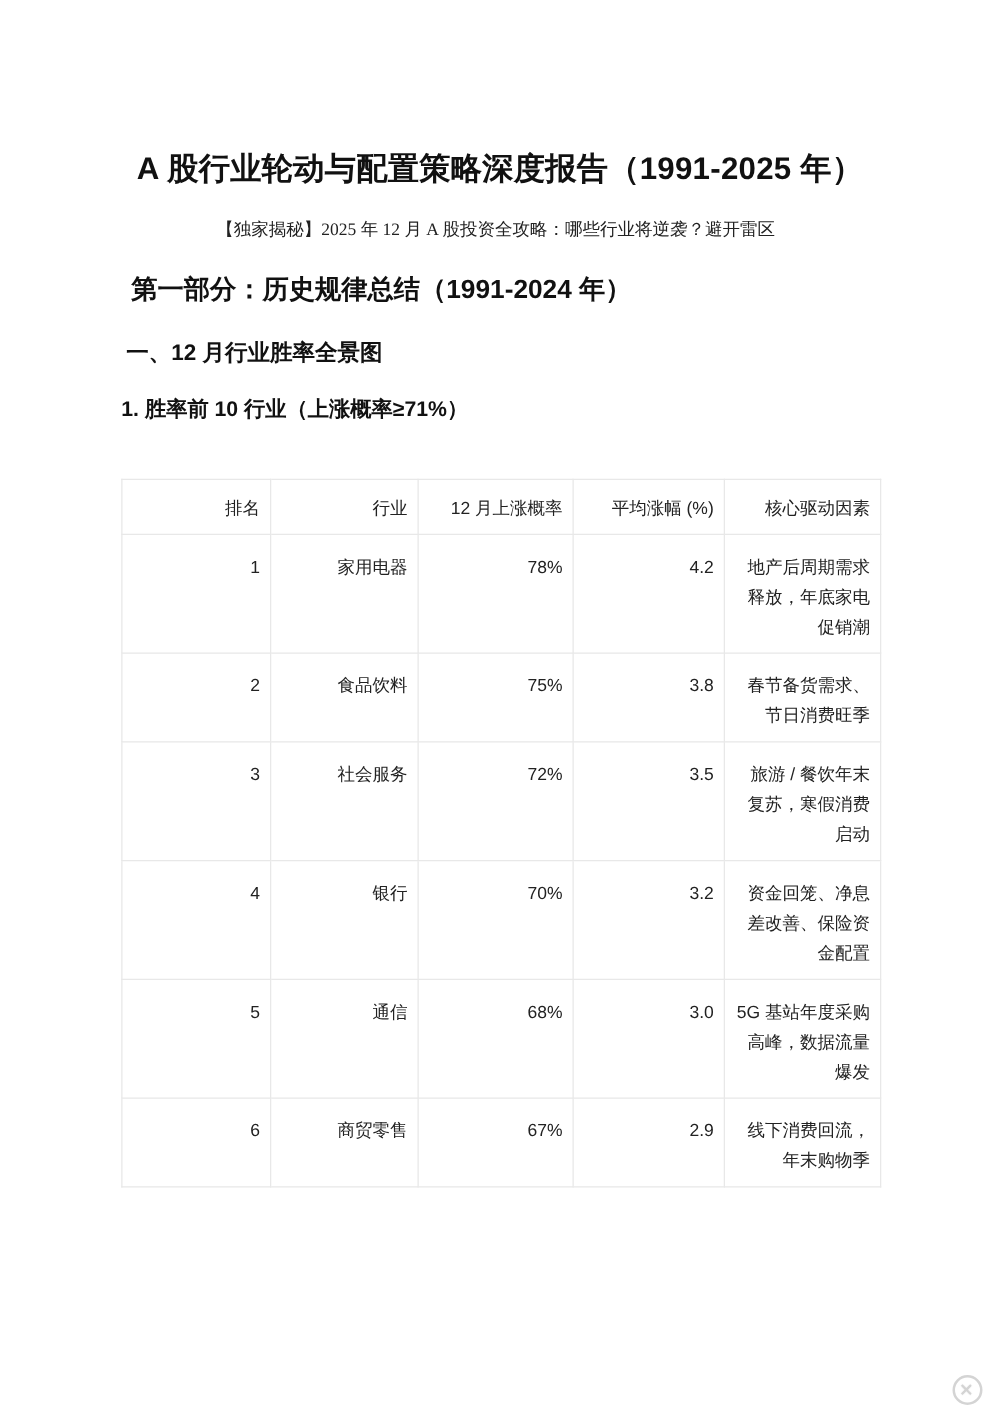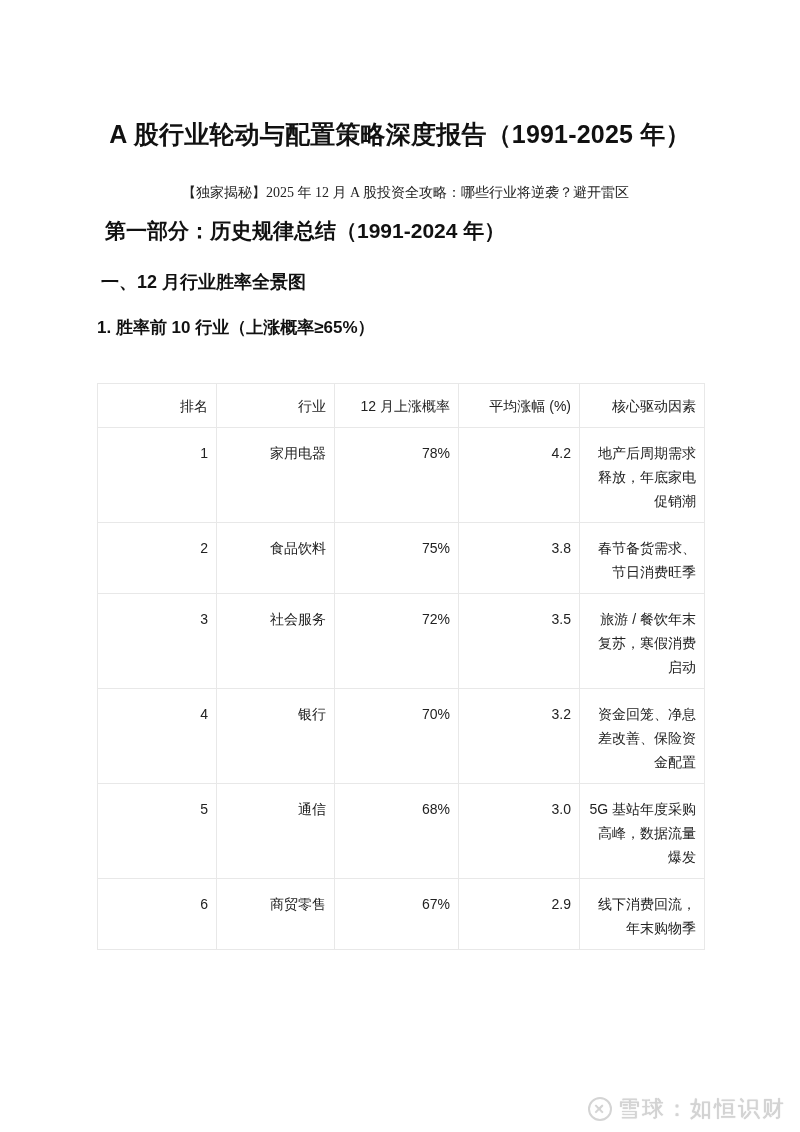--- a/index.html
+++ b/index.html
@@ -9,21 +9,21 @@
   }
   .title {
     position: absolute; left: 0; width: 800px; top: 118px;
     text-align: center; font-size: 25px; font-weight: bold; letter-spacing: 0.2px;
     margin: 0;
   }
   .subtitle {
     position: absolute; left: 0; width: 787px; top: 172px;
     text-align: center; font-size: 14px;
     font-family: "Liberation Serif", "DejaVu Serif", serif; color: #222;
-    margin: 12px;
+    margin: 3px;
   }
   .h2 {
     position: absolute; left: 97px; top: 209px;
     font-size: 21px; font-weight: bold; margin: 8px;
   }
   .h3 {
     position: absolute; left: 97px; top: 266px;
     font-size: 18px; font-weight: bold; margin: 4px;
   }
   .h4 {
@@ -57,21 +57,21 @@
     font-size: 14px; font-weight: bold; color: #d4d4d4; box-sizing: border-box;
   }
 </style>
 </head>
 <body>
 
 <h1 class="title">A 股行业轮动与配置策略深度报告（1991-2025 年）</h1>
 <p class="subtitle">【独家揭秘】2025 年 12 月 A 股投资全攻略：哪些行业将逆袭？避开雷区</p>
 <h2 class="h2">第一部分：历史规律总结（1991-2024 年）</h2>
 <h3 class="h3">一、12 月行业胜率全景图</h3>
-<h4 class="h4">1. 胜率前 10 行业（上涨概率≥65%）</h4>
+<h4 class="h4">1. 胜率前 10 行业（上涨概率≥71%）</h4>
 
 <table class="data">
   <colgroup>
       <col class="c1">
       <col class="c2">
       <col class="c3">
       <col class="c4">
       <col class="c5">
     </colgroup>
   <thead>
@@ -124,14 +124,13 @@
       <td>商贸零售</td>
       <td>67%</td>
       <td>2.9</td>
       <td>线下消费回流，年末购物季</td>
     </tr>
   </tbody>
 </table>
 
 <div class="watermark">
   <span class="wm-logo">✕</span>
-  <span>雪球：如恒识财</span>
 </div>
 
 </body></html>

